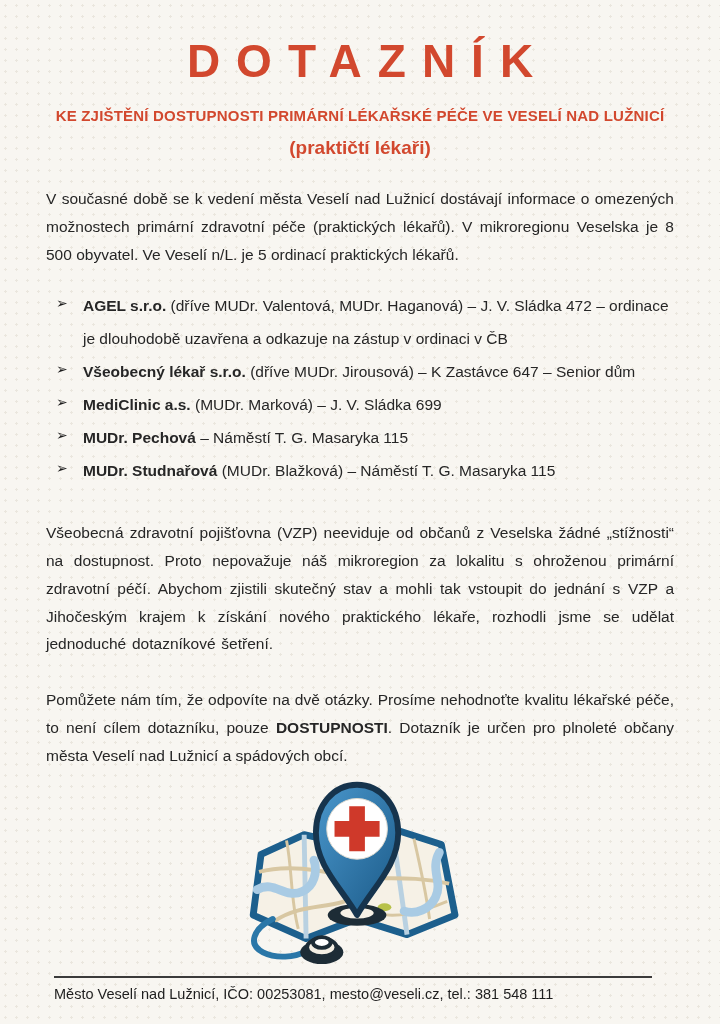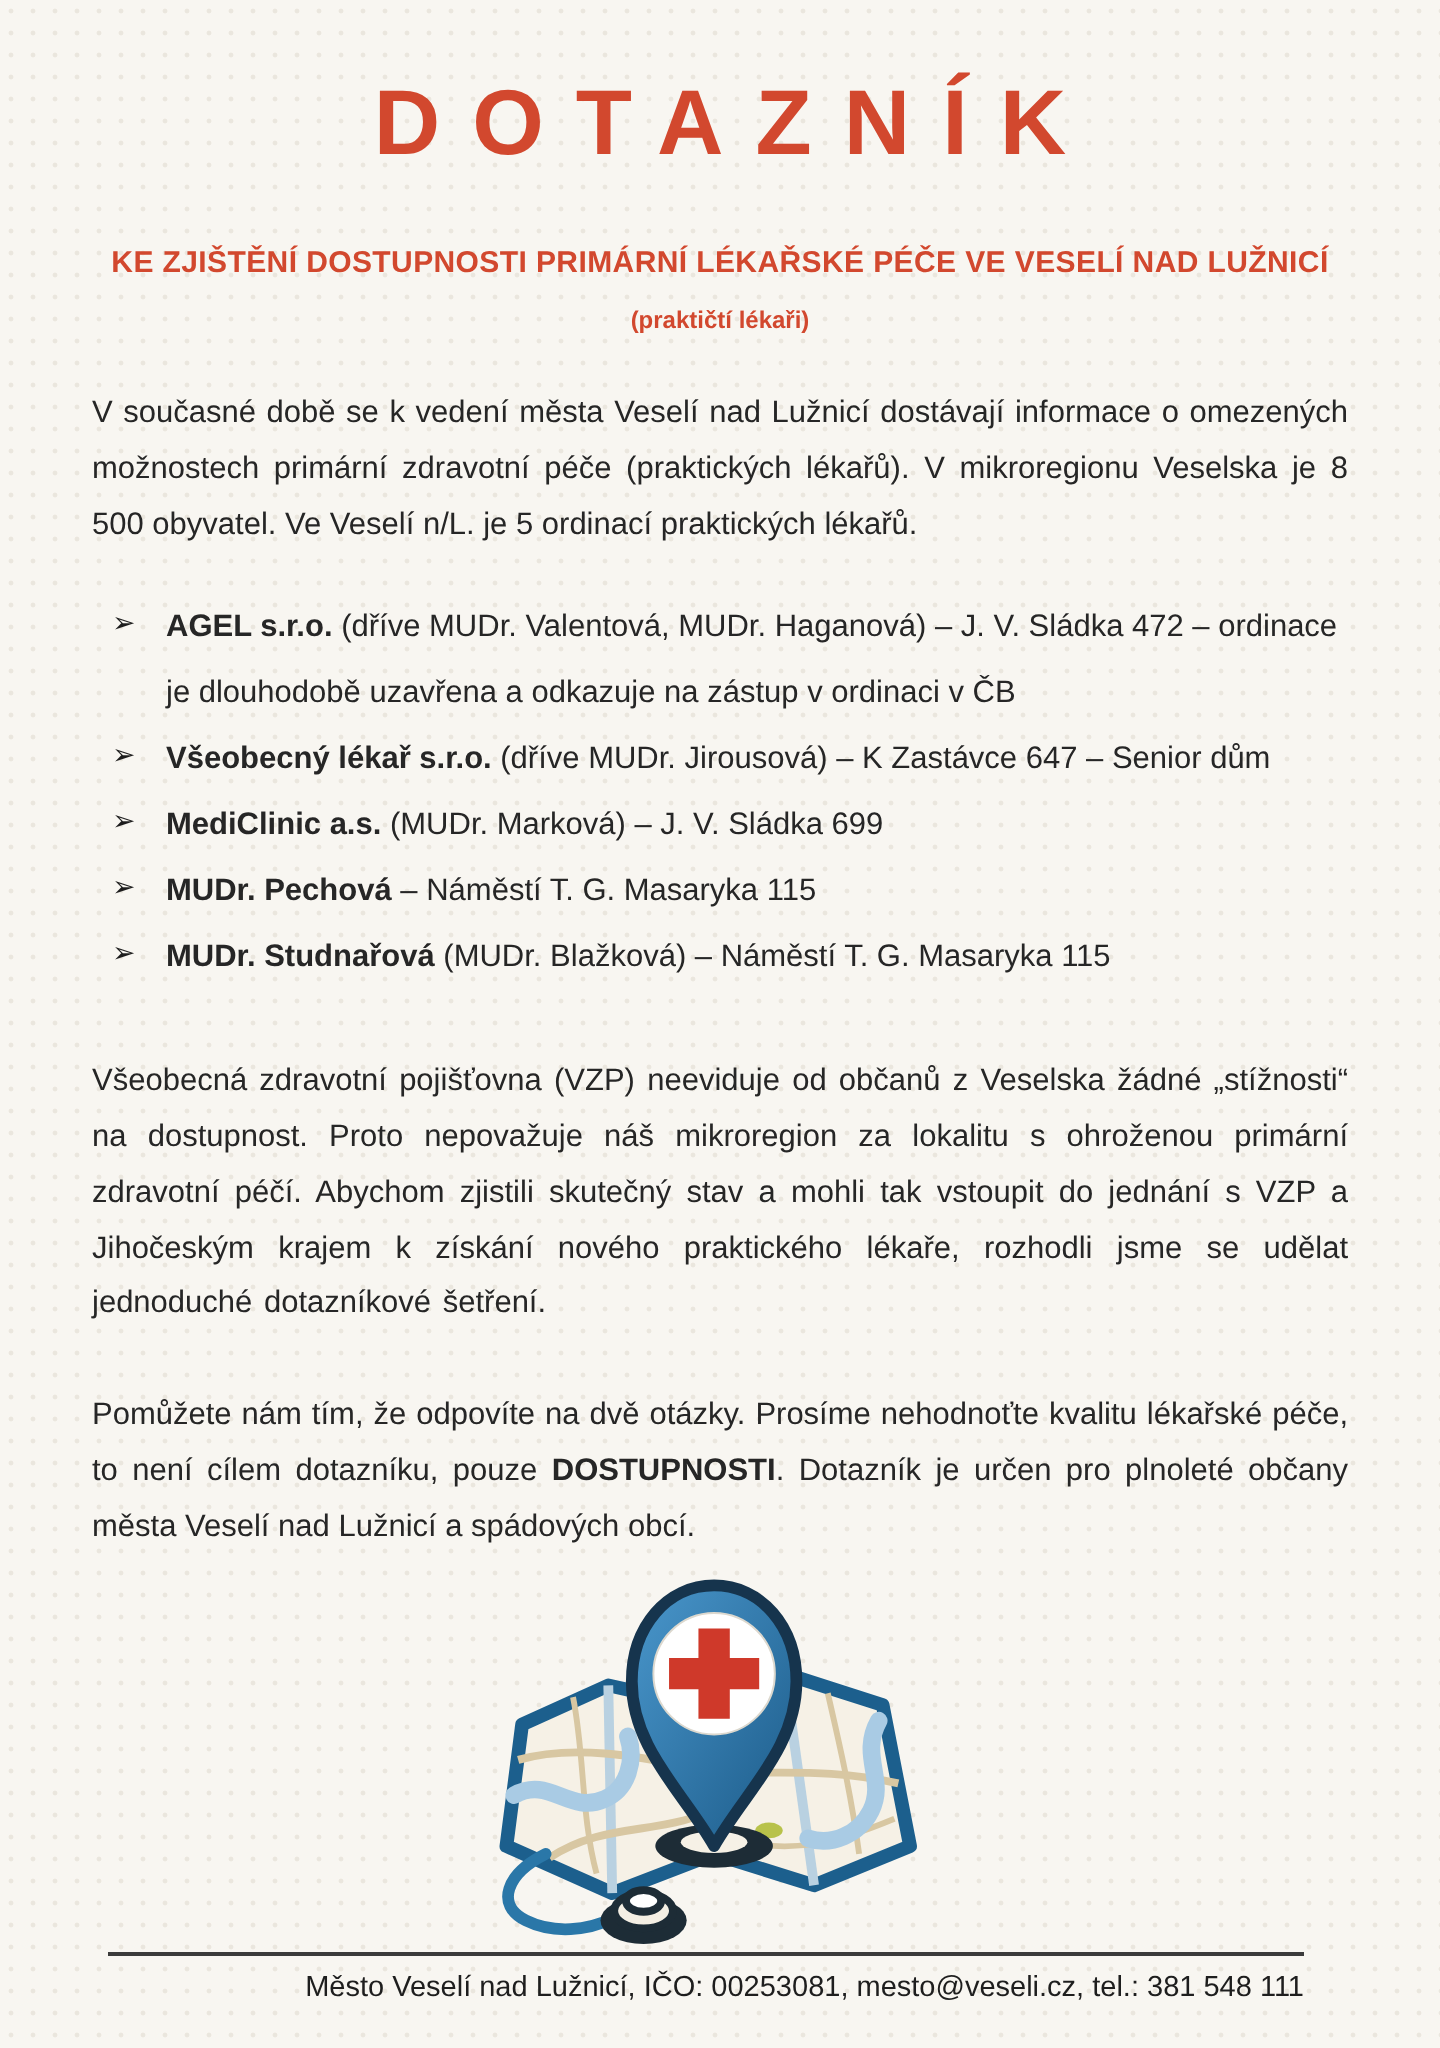--- a/index.html
+++ b/index.html
@@ -20,28 +20,28 @@
   }
   .page{padding:34px 30px 0;}
   .title{
     margin:0;text-align:center;
     color:var(--accent-red);
     font-size:46px;font-weight:700;
     letter-spacing:16px;text-indent:16px;
     line-height:1.2;
   }
   .subtitle{
-    margin-top:34px;text-align:center;
+    margin-top:18px;text-align:center;
     color:var(--accent-red);
     font-size:15px;font-weight:700;letter-spacing:.2px;
   }
   .subtitle-note{
     margin-top:13px;text-align:center;
     color:var(--accent-red);
-    font-size:12px;font-weight:700;
+    font-size:19px;font-weight:700;
   }
   .para{
     margin:26px 16px 0;
     font-size:15.5px;line-height:1.8;
     text-align:justify;
   }
   .para-vzp{margin-top:32px;word-spacing:1.5px;}
   .para-request{margin-top:28px;}
   .doctor-list{
     list-style:none;margin:20px 0 0;padding:0 6px 0 26px;
@@ -49,21 +49,21 @@
   }
   .doctor-list li{position:relative;padding-left:27px;}
   .bullet{
     position:absolute;left:0;top:0;
     font-size:14px;color:#1c1c1c;
   }
   b{font-weight:700;}
   .illustration{margin-top:2px;text-align:center;}
   .footer{
     position:absolute;left:54px;right:68px;bottom:22px;
-    text-align:right;
+    text-align:left;
   }
   .footer-rule{border-top:2px solid #3b3b3b;margin:0 0 8px;}
   .footer-text{font-size:14.5px;color:#1e1e1e;}
 </style>
 </head>
 <body>
 
 <div class="page">
 
   <h1 class="title">DOTAZNÍK</h1>

